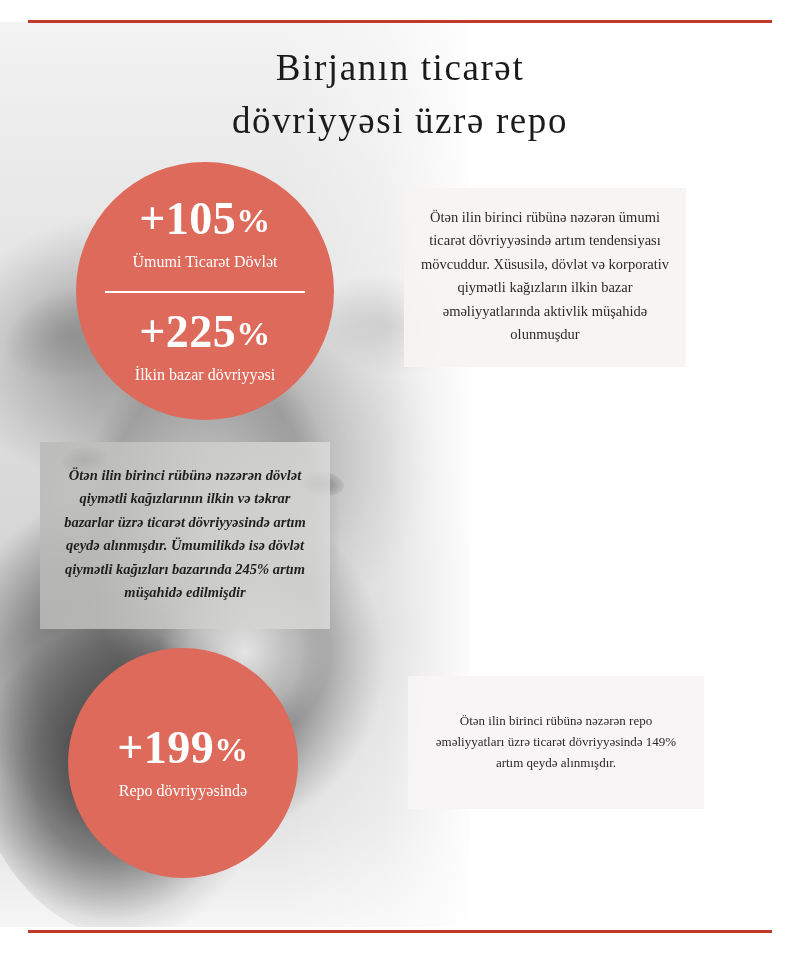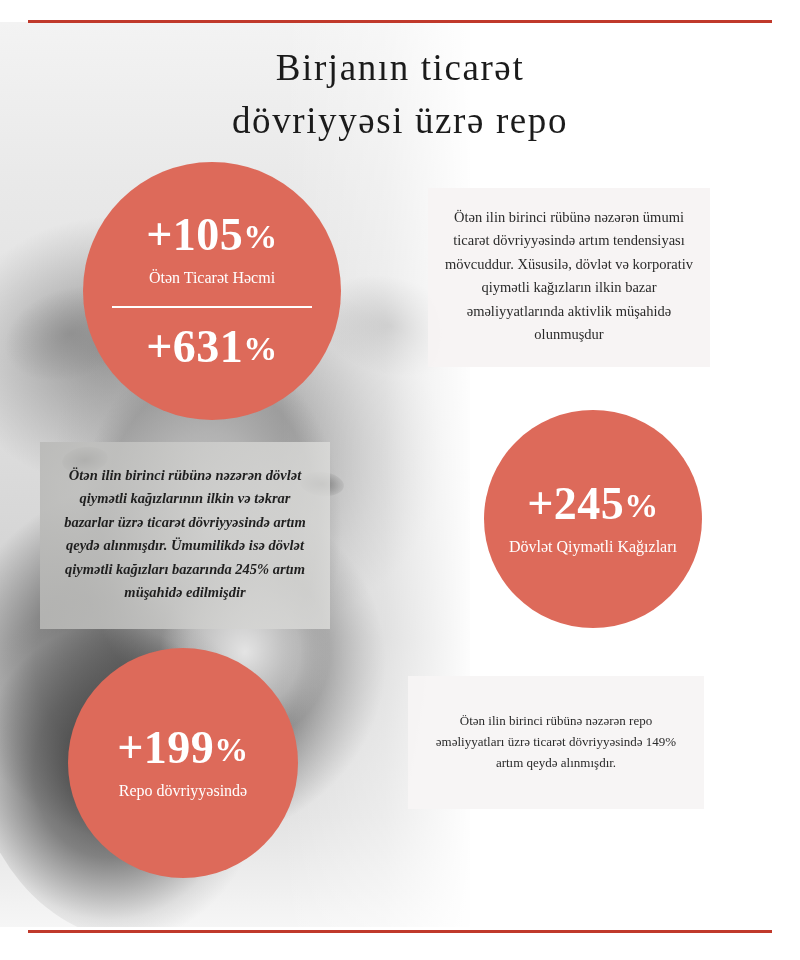--- a/index.html
+++ b/index.html
@@ -174,21 +174,21 @@
     padding: 0 16px;
   }
   .divider {
     width: 200px;
     height: 2px;
     background: #ffffff;
     margin: 18px 0 16px 0;
   }
 
   #circle-total {
-    left: 83px;
+    left: 76px;
     top: 162px;
     width: 258px;
     height: 258px;
   }
   #circle-gov {
     left: 484px;
     top: 410px;
     width: 218px;
     height: 218px;
   }
@@ -202,21 +202,21 @@
   
   .panel {
     position: absolute;
     z-index: 4;
     font-family: "Liberation Serif", serif;
     color: #2a2a2a;
     text-align: center;
     box-sizing: border-box;
   }
   #panel-top {
-    left: 428px;
+    left: 404px;
     top: 188px;
     width: 282px;
     padding: 18px 16px 20px 16px;
     background: rgba(246,243,243,0.92);
     font-size: 14.5px;
     line-height: 1.62;
   }
   #panel-mid {
     left: 40px;
     top: 442px;
@@ -261,33 +261,28 @@
 
   <div class="title">
     <span class="l1">Birjanın ticarət</span>
     <span class="l2">dövriyyəsi üzrə repo</span>
   </div>
 
   <div class="circle" id="circle-total">
     <div class="stat-num">
       <span>+105</span><span class="pct">%</span>
     </div>
-    <div class="stat-label">Ötən Ticarət Həcmi</div>
+    <div class="stat-label">Ümumi Ticarət Dövlət</div>
     <div class="divider"></div>
     <div class="stat-num">
-      <span>+631</span><span class="pct">%</span>
+      <span>+225</span><span class="pct">%</span>
     </div>
-  </div>
-
-  <div class="circle" id="circle-gov">
-    <div class="stat-num">
-      <span>+245</span><span class="pct">%</span>
-    </div>
-    <div class="stat-label">Dövlət Qiymətli Kağızları</div>
-  </div>
+    <div class="stat-label">İlkin bazar dövriyyəsi</div>
+  </div>
+
 
   <div class="circle" id="circle-repo">
     <div class="stat-num">
       <span>+199</span><span class="pct">%</span>
     </div>
     <div class="stat-label">Repo dövriyyəsində</div>
   </div>
 
   <div class="panel" id="panel-top">Ötən ilin birinci rübünə nəzərən ümumi ticarət dövriyyəsində artım tendensiyası mövcuddur. Xüsusilə, dövlət və korporativ qiymətli kağızların ilkin bazar əməliyyatlarında aktivlik müşahidə olunmuşdur</div>
   <div class="panel" id="panel-mid">Ötən ilin birinci rübünə nəzərən dövlət qiymətli kağızlarının ilkin və təkrar bazarlar üzrə ticarət dövriyyəsində artım qeydə alınmışdır. Ümumilikdə isə dövlət qiymətli kağızları bazarında 245% artım müşahidə edilmişdir</div>

